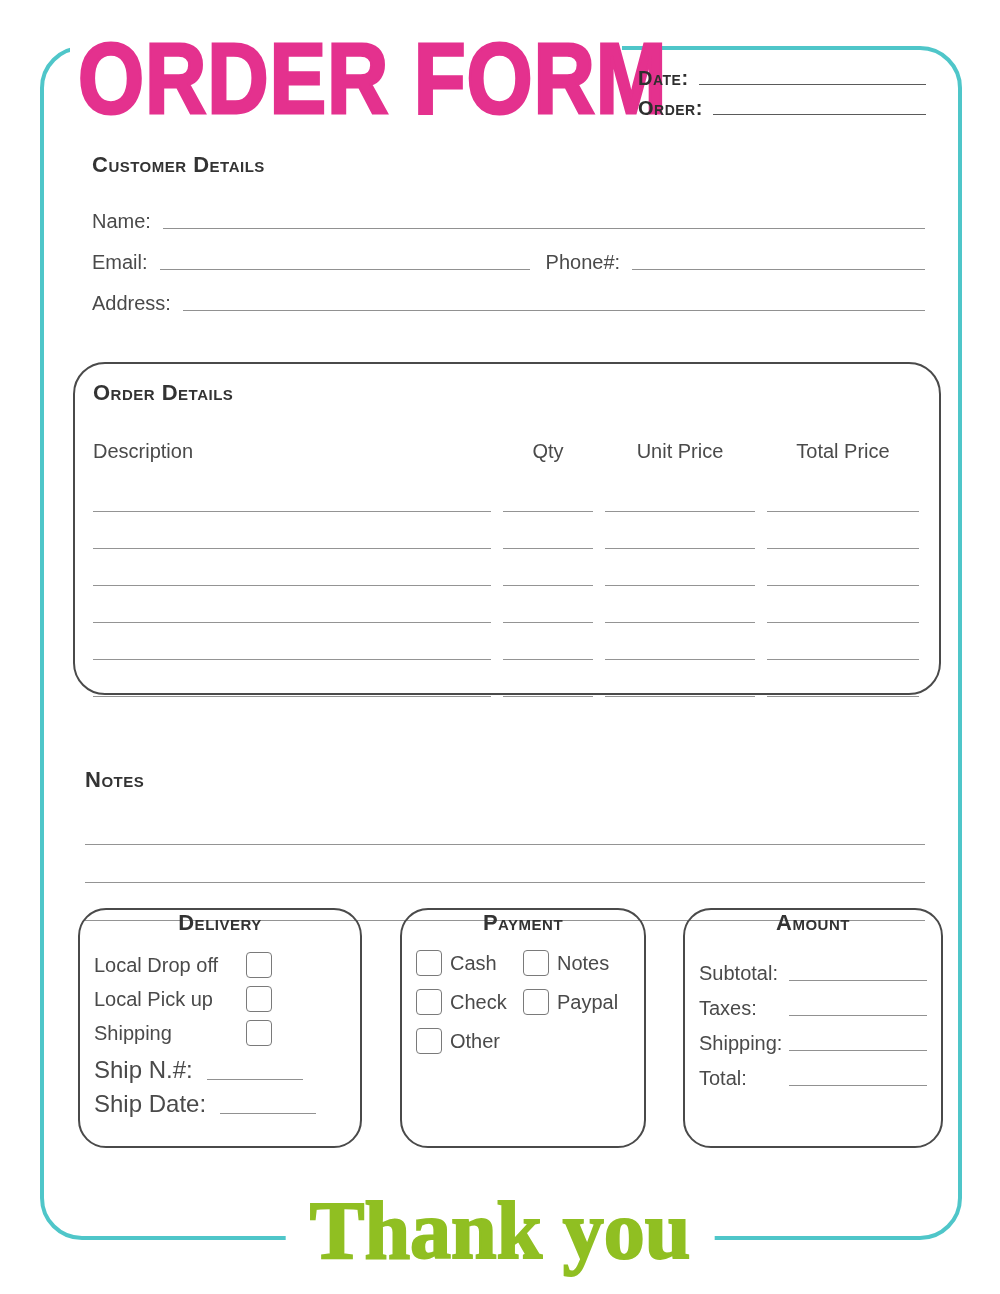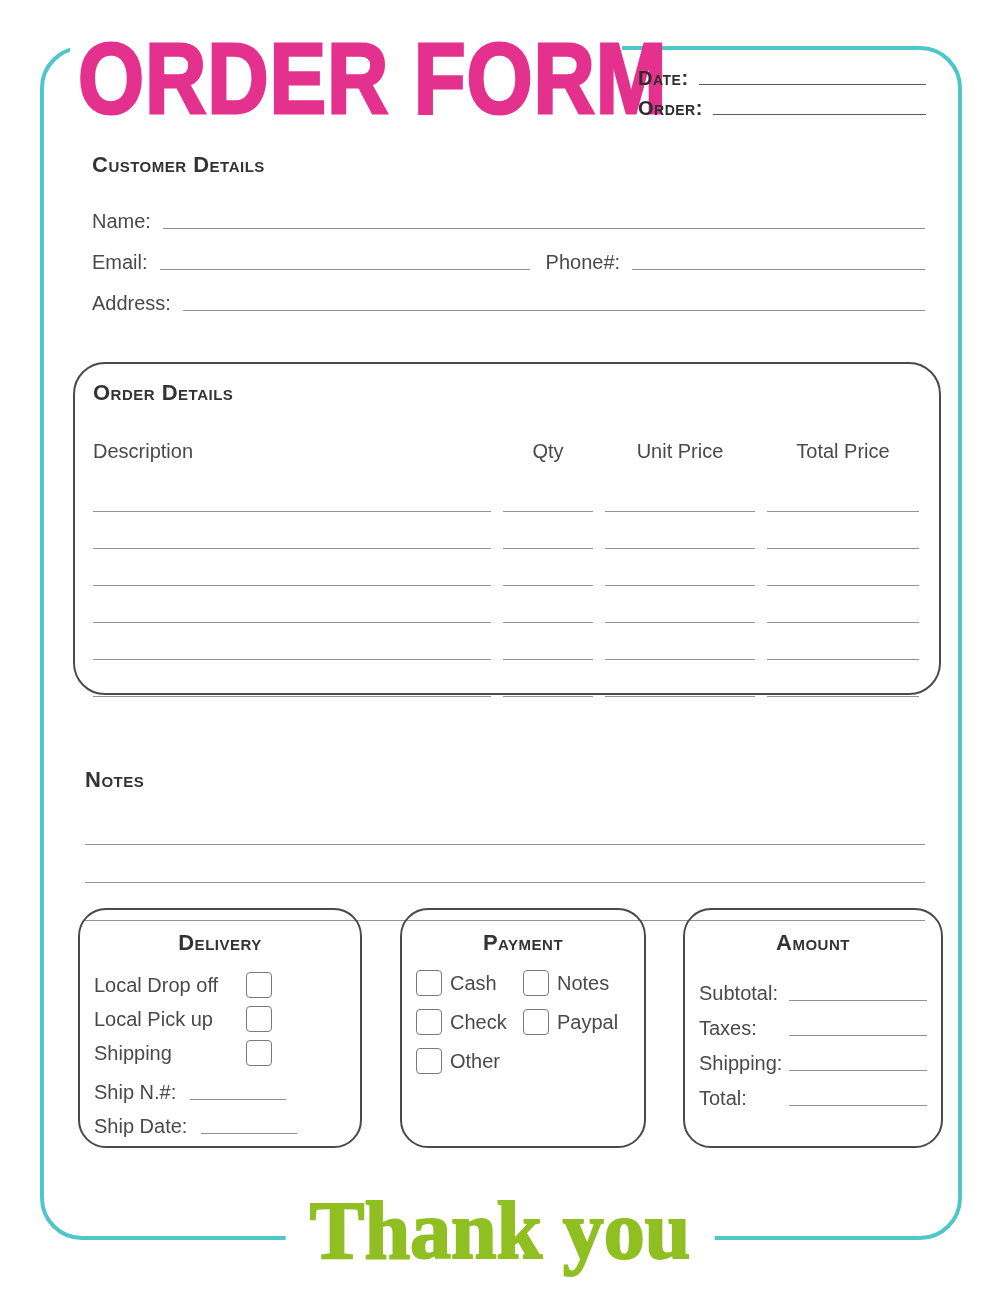--- a/index.html
+++ b/index.html
@@ -61,32 +61,32 @@
   .order-rows { margin-top:12px; }
   .order-row { height:37px; align-items:flex-end; }
   .order-row span { display:block; border-bottom:1px solid #949494; }
 
   
   .notes { position:absolute; left:85px; top:730px; right:75px;margin-top:37px; }
   .notes-lines { margin-top:14px; }
   .note-line { height:38px; border-bottom:1px solid #949494; }
 
   
-  .bottom-box { position:absolute; top:908px; border:2px solid #4a4a4a; border-radius:28px; padding:20px 14px; }
+  .bottom-box { position:absolute; top:908px; border:2px solid #4a4a4a; border-radius:28px; padding:0 14px; }
   .bottom-box .box-title { text-align:center; font-size:22px; }
   .delivery-box { left:78px;  width:284px; height:240px; }
   .payment-box  { left:400px; width:246px; height:240px; }
   .amount-box   { left:683px; width:260px; height:240px; }
 
   .checkbox { width:26px; height:26px; border:1.5px solid #7a7a7a; border-radius:4px; background:#fff; flex:none; }
 
   .delivery-rows { margin-top:12px; }
   .delivery-row { display:flex; align-items:center; height:34px; font-size:20px; }
   .delivery-row .lbl { width:152px; }
-  .ship-row { display:flex; align-items:flex-end; height:34px; font-size:20px; }
+  .ship-row { display:flex; align-items:flex-end; height:34px; font-size:24px; }
   .ship-row .fill-line { flex:0 0 96px; margin:0 0 4px 14px; }
 
   .payment-options { margin-top:14px; display:grid; grid-template-columns:1fr 1fr; row-gap:13px; }
   .payment-item { display:flex; align-items:center; font-size:20px; }
   .payment-item .lbl { margin-left:8px; }
 
   .amount-rows { margin-top:14px; }
   .amount-row { display:flex; align-items:flex-end; height:35px; font-size:20px; }
   .amount-row .fill-line { flex:0 0 138px; margin:0 0 4px auto; }
 

